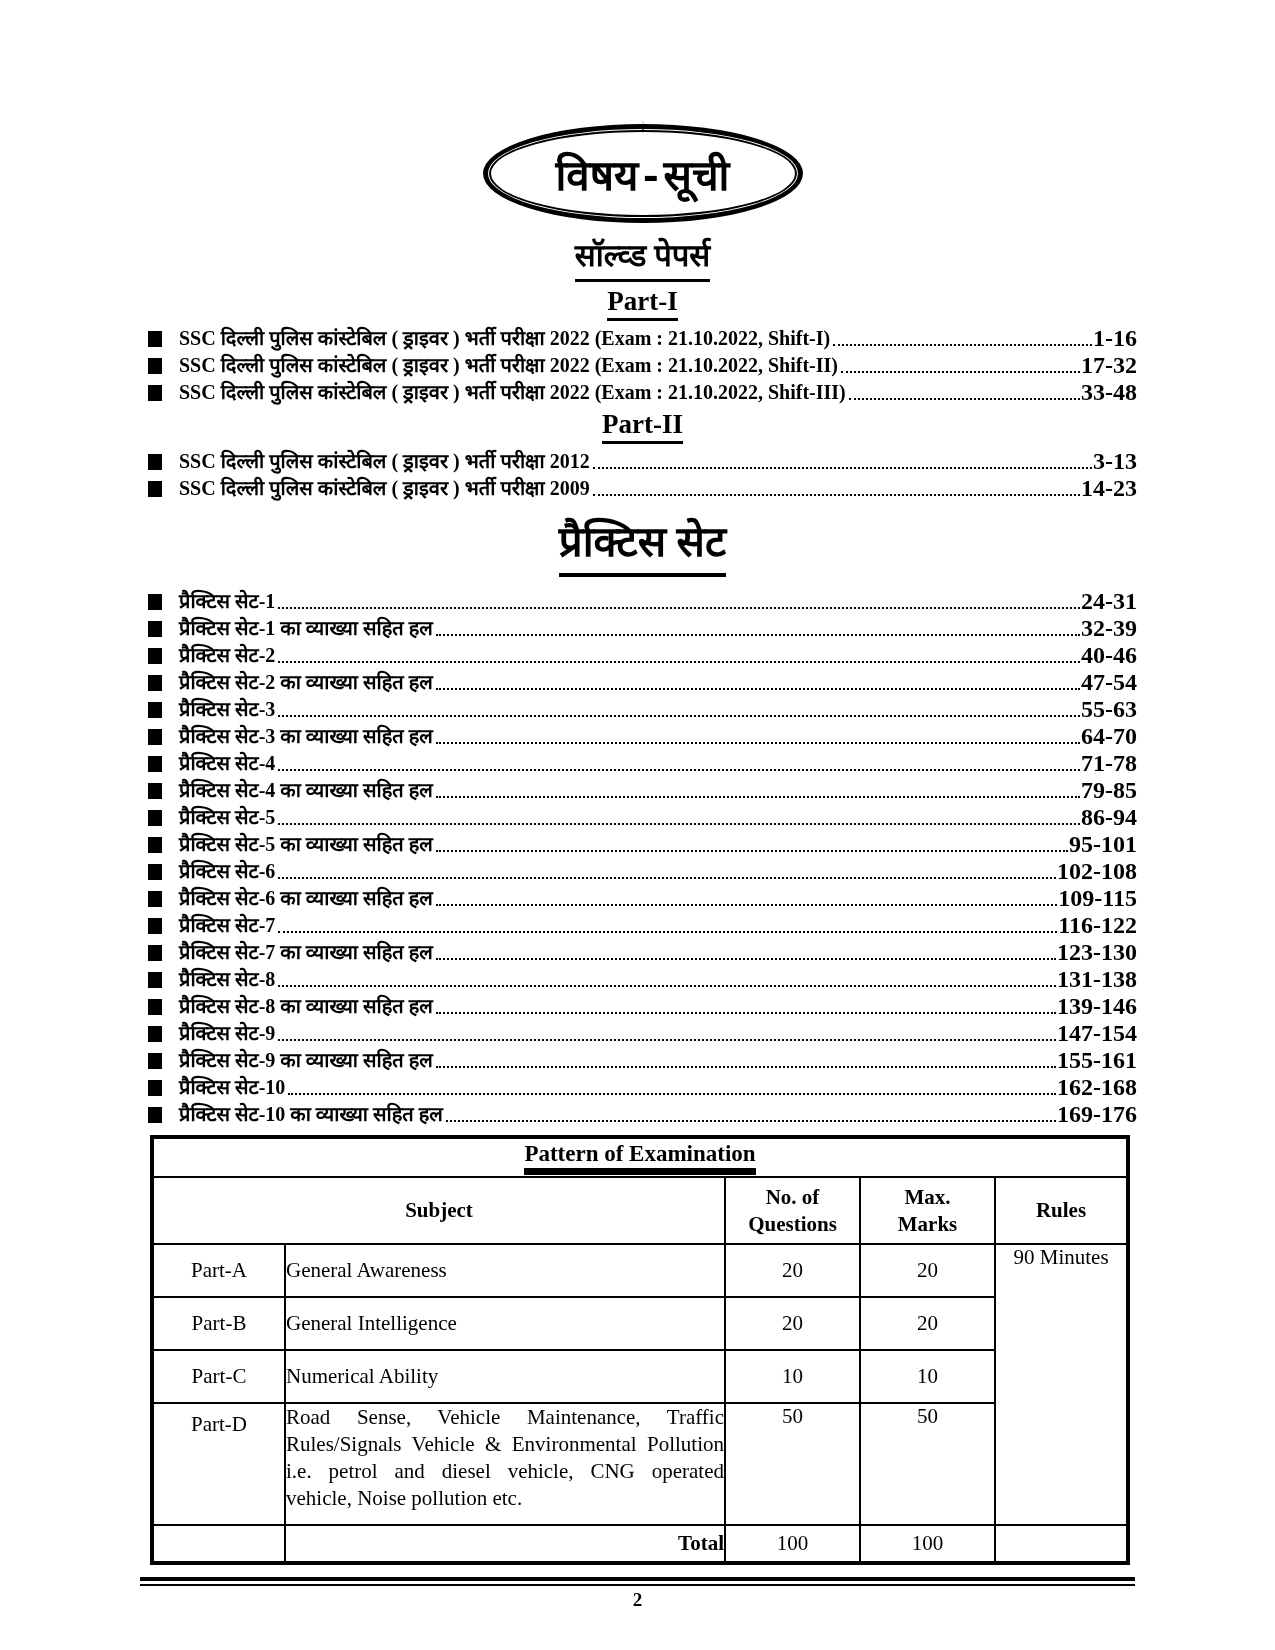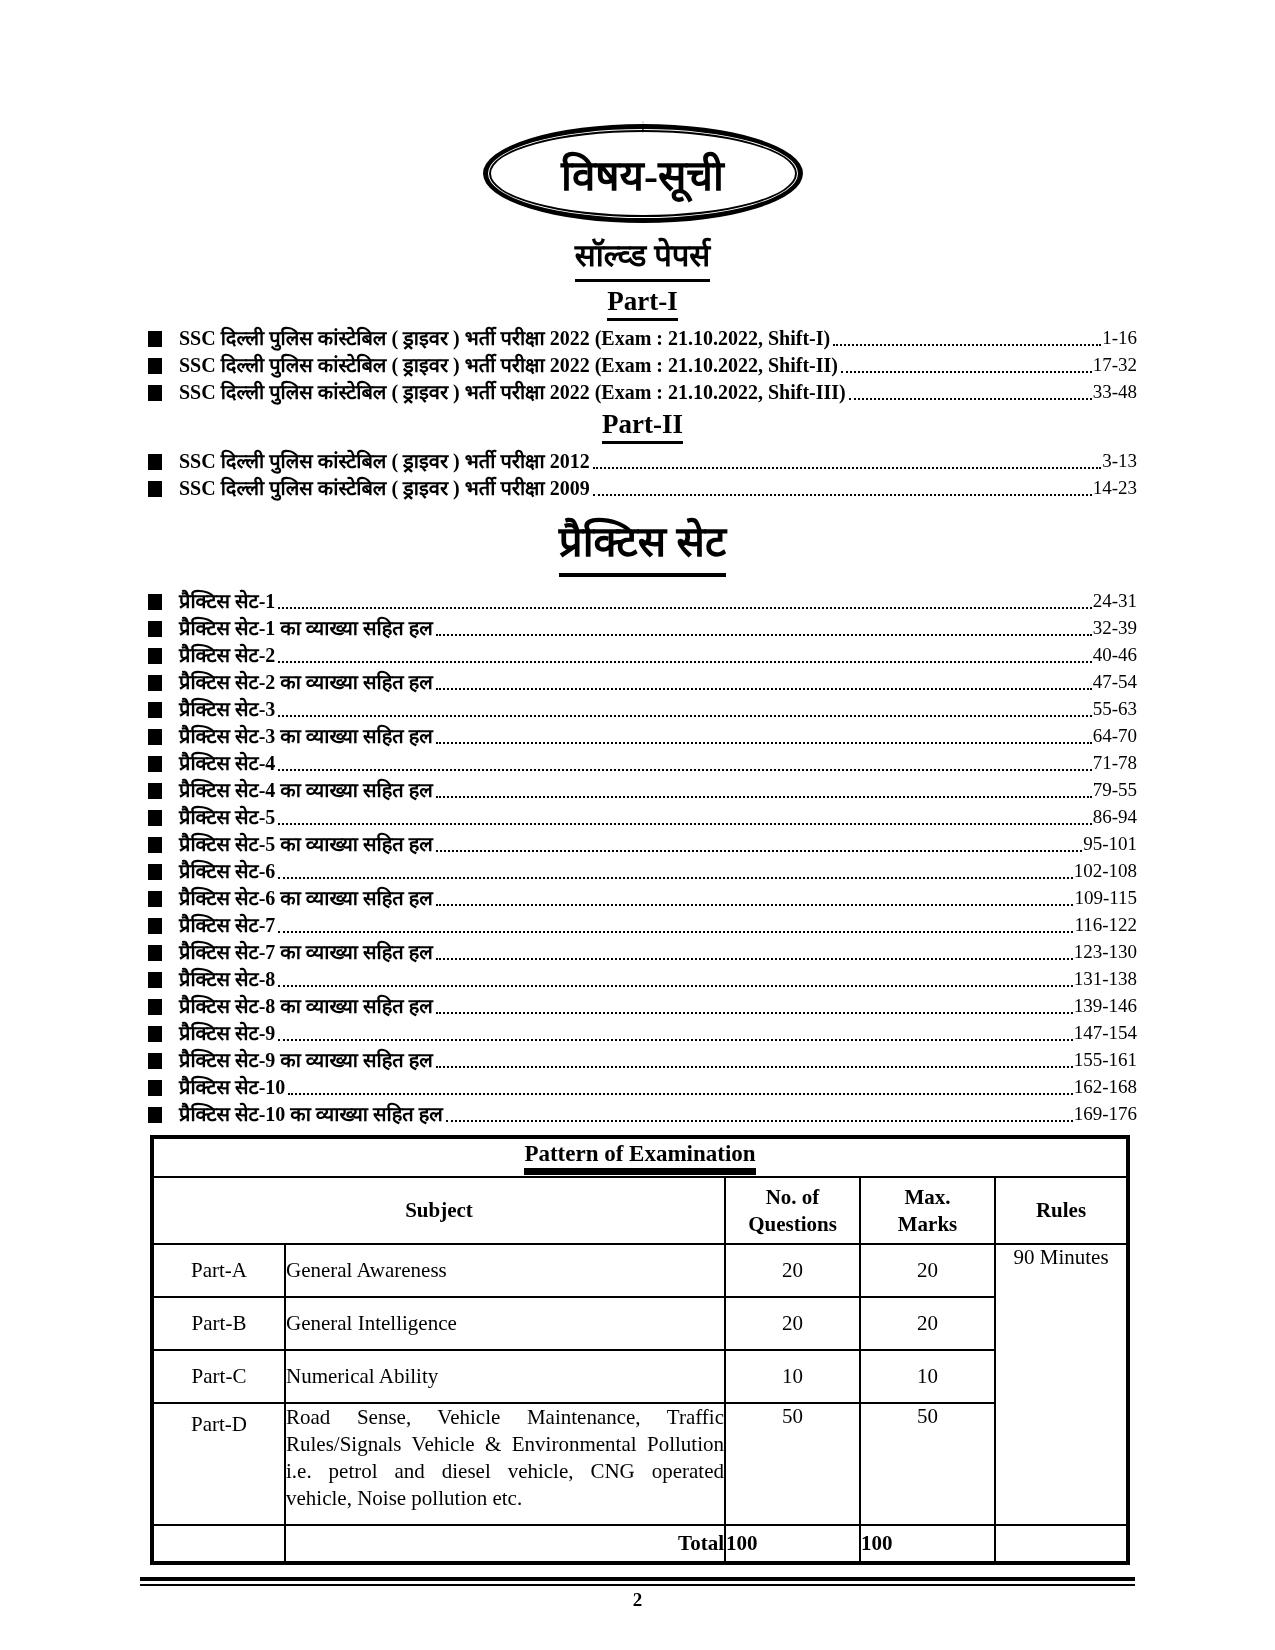--- a/index.html
+++ b/index.html
@@ -9,21 +9,21 @@
     background:#ffffff; color:#000;
     font-family:"Liberation Serif","DejaVu Serif",serif;
     overflow:hidden;
   }
   .content { padding:0 138px 0 148px; }
 
   
   .oval {
     position:relative; width:320px; height:99px;
     margin:124px auto 0;
-    border:5px solid #000; border-radius:50%;
+    border:5px solid #000; border-radius:50%;font-family:Liberation Mono, monospace;
   }
   .oval-inner {
     position:absolute; inset:1px;
     border:2px solid #000; border-radius:50%;
     display:flex; align-items:center; justify-content:center;
   }
   .oval-text { font-size:42px; font-weight:bold; white-space:nowrap; }
   .ornament { position:absolute; top:-9px; left:50%; transform:translateX(-50%); }
 
   
@@ -53,21 +53,21 @@
   .toc-label {
     flex:none; font-size:20px; font-weight:bold;
     line-height:26px; white-space:nowrap;
   }
   .leader {
     flex:1 1 auto; min-width:8px;
     border-bottom:2px dotted #000;
     margin:0 1px 5px 3px;
   }
   .toc-pages {
-    flex:none; font-size:19px; font-weight:normal; line-height:26px;
+    flex:none; font-size:24px; font-weight:bold; line-height:26px;
   }
 
   
   table.pattern {
     border-collapse:collapse; table-layout:fixed;
     width:976px; margin:8px 0 0 2px;
     border:4px solid #000;
   }
   table.pattern td { border:2px solid #000; font-size:21px; padding:0; }
   td.tbl-title-cell { height:40px; text-align:center; vertical-align:middle; }
@@ -90,21 +90,21 @@
   }
   td.num-top { text-align:center; vertical-align:top; padding-top:8px; }
   td.time-cell {
     text-align:center; vertical-align:top; padding-top:10px; font-size:21px;
   }
   tr.row-total td { height:38px; }
   td.total-label {
     text-align:right; vertical-align:middle; font-weight:bold;
     font-size:22px; padding-right:8px;
   }
-  td.total-num { vertical-align:middle; font-weight:bold; font-size:22px; }
+  td.total-num { text-align:center; vertical-align:middle; font-weight:normal; font-size:22px; }
 
   
   .footer-rule {
     width:995px; margin:12px 0 0 140px; height:9px;
     border-top:4px solid #000; border-bottom:2px solid #000;
   }
   .page-num { text-align:center; margin-top:3px; font-size:19px; font-weight:bold; }
 </style>
 </head>
 <body>
@@ -212,21 +212,21 @@
     <div class="toc-row">
       <span class="bullet"></span>
       <span class="toc-label">प्रैक्टिस सेट-4</span>
       <span class="leader"></span>
       <span class="toc-pages">71-78</span>
     </div>
     <div class="toc-row">
       <span class="bullet"></span>
       <span class="toc-label">प्रैक्टिस सेट-4 का व्याख्या सहित हल</span>
       <span class="leader"></span>
-      <span class="toc-pages">79-55</span>
+      <span class="toc-pages">79-85</span>
     </div>
     <div class="toc-row">
       <span class="bullet"></span>
       <span class="toc-label">प्रैक्टिस सेट-5</span>
       <span class="leader"></span>
       <span class="toc-pages">86-94</span>
     </div>
     <div class="toc-row">
       <span class="bullet"></span>
       <span class="toc-label">प्रैक्टिस सेट-5 का व्याख्या सहित हल</span>

